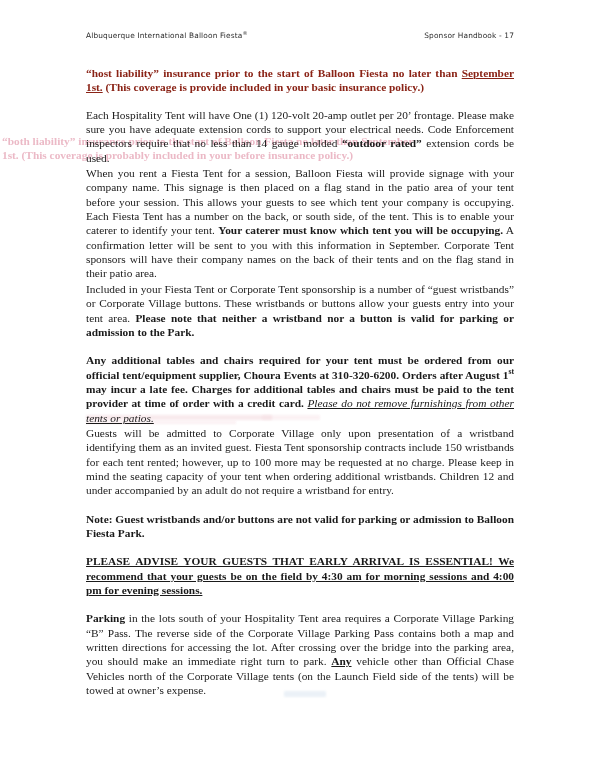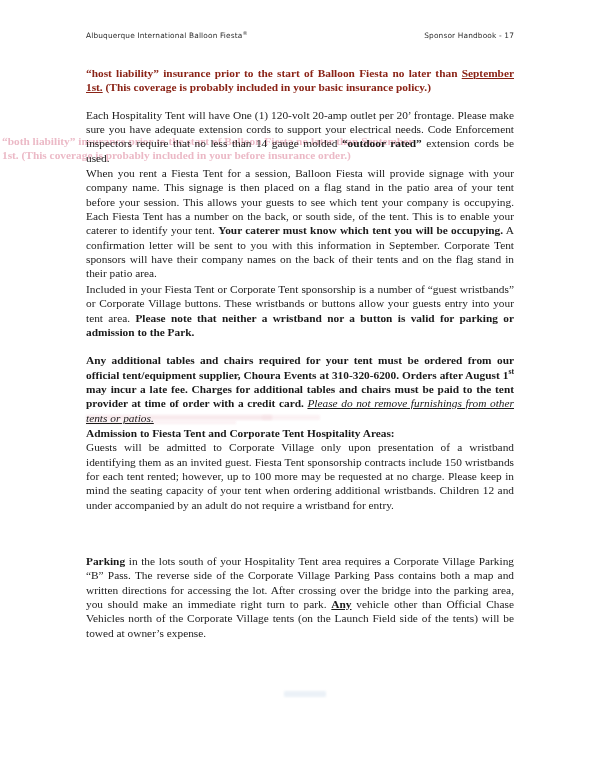--- a/index.html
+++ b/index.html
@@ -119,63 +119,64 @@
 </head>
 <body>
 
 <div class="page">
 
   <div class="ghost-layer">
     <div class="ghost-text">
       <span>“both liability” insurance prior to the start of Balloon</span>
       <span class="gu">Fiesta no later than September</span><br>
       <span class="gu">1st.  (This coverage is probably included in your before</span>
-      <span>insurance order.)</span>
+      <span>insurance policy.)</span>
     </div>
     <div class="smudge smudge-a"></div>
     <div class="smudge smudge-b"></div>
     <div class="smudge smudge-c"></div>
     <div class="smudge smudge-d"></div>
   </div>
 
   <div class="running-header">
     <div class="hdr-left"><span>Albuquerque International Balloon Fiesta</span><span class="reg-mark">®</span></div>
     <div class="hdr-right">Sponsor Handbook - 17</div>
   </div>
 
   <div class="content">
 
-    <p class="blk red lastline-left"><span>“host liability” insurance prior to the start of Balloon Fiesta no later than </span><span class="u">September 1st.</span><span>  (This coverage is probably included in your basic insurance policy.)</span></p>
+    <p class="blk red lastline-left"><span>“host liability” insurance prior to the start of Balloon Fiesta no later than </span><span class="u">September 1st.</span><span>  (This coverage is provide included in your basic insurance policy.)</span></p>
 
     <div class="gap-md"></div>
 
     <p class="blk lastline-left"><span>Each Hospitality Tent will have One (1) 120-volt 20-amp outlet per 20’ frontage. Please make sure you have adequate extension cords to support your electrical needs. Code Enforcement inspectors require that no less than 14 gauge molded </span><span class="bold">“outdoor rated”</span><span> extension cords be used.</span></p>
 
     <div class="gap-sm"></div>
 
     <p class="blk lastline-left"><span>When you rent a Fiesta Tent for a session, Balloon Fiesta will provide signage with your company name. This signage is then placed on a flag stand in the patio area of your tent before your session. This allows your guests to see which tent your company is occupying. Each Fiesta Tent has a number on the back, or south side, of the tent. This is to enable your caterer to identify your tent. </span><span class="bold">Your caterer must know which tent you will be occupying.</span><span> A confirmation letter will be sent to you with this information in September. Corporate Tent sponsors will have their company names on the back of their tents and on the flag stand in their patio area.</span></p>
 
     <div class="gap-sm"></div>
 
     <p class="blk lastline-left"><span>Included in your Fiesta Tent or Corporate Tent sponsorship is a number of “guest wristbands” or Corporate Village buttons.  These wristbands or buttons allow your guests entry into your tent area. </span><span class="bold">Please note that neither a wristband nor a button is valid for parking or admission to the Park.</span></p>
 
     <div class="gap-lg"></div>
 
     <p class="blk lastline-left"><span class="bold">Any additional tables and chairs required for your tent must be ordered from our official tent/equipment supplier, Choura Events at 310-320-6200.  Orders after August 1</span><sup class="bold">st</sup><span class="bold"> may incur a late fee.  Charges for additional tables and chairs must be paid to the tent provider at time of order with a credit card. </span><span class="iu"> Please do not remove furnishings from other tents or patios.</span></p>
 
     <div class="gap-sm"></div>
 
-    <p class="blk bold lastline-left">Admission to Fiesta Tent and Corporate Tent Hospitality Areas:</p>
 
     <p class="blk lastline-left">Guests will be admitted to Corporate Village only upon presentation of a wristband identifying them as an invited guest. Fiesta Tent sponsorship contracts include 150 wristbands for each tent rented; however, up to 100 more may be requested at no charge. Please keep in mind the seating capacity of your tent when ordering additional wristbands. Children 12 and under accompanied by an adult do not require a wristband for entry.</p>
 
     <div class="gap-lg"></div>
 
+    <p class="blk bold lastline-left">Note: Guest wristbands and/or buttons are not valid for parking or admission to Balloon Fiesta Park.</p>
 
     <div class="gap-lg"></div>
 
+    <p class="blk bu lastline-left">PLEASE ADVISE YOUR GUESTS THAT EARLY ARRIVAL IS ESSENTIAL! We recommend that your guests be on the field by 4:30 am for morning sessions and 4:00 pm for evening sessions.</p>
 
     <div class="gap-lg"></div>
 
     <p class="blk lastline-left"><span class="bold">Parking</span><span> in the lots south of your Hospitality Tent area requires a Corporate Village Parking “B” Pass.  The reverse side of the Corporate Village Parking Pass contains both a map and written directions for accessing the lot.  After crossing over the bridge into the parking area, you should make an immediate right turn to park.  </span><span class="bu">Any</span><span> vehicle other than Official Chase Vehicles north of the Corporate Village tents (on the Launch Field side of the tents) will be towed at owner’s expense.</span></p>
 
   </div>
 </div>
 
 </body></html>

